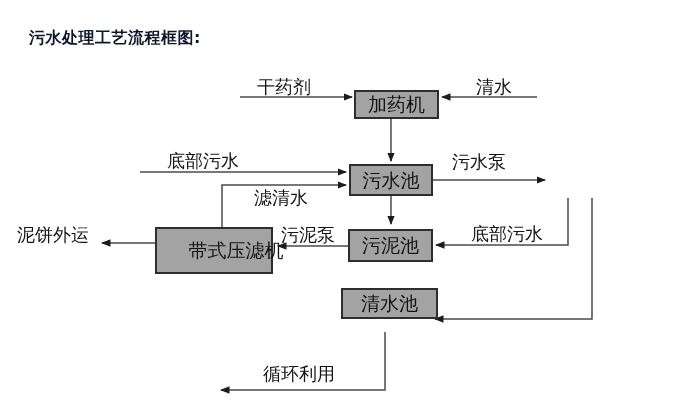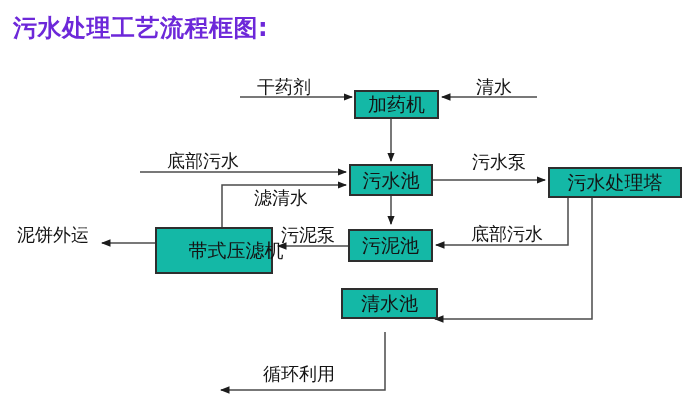--- a/index.html
+++ b/index.html
@@ -13,37 +13,37 @@
     height: 420px;
     background: #ffffff;
     overflow: hidden;
     font-family: "DejaVu Sans", "Liberation Sans", sans-serif;
     color: #141414;
   }
   .title {
     position: absolute;
     left: 13px;
     top: 12px;
-    margin: 0;
-    font-size: 24px;
+    margin: 16px;
+    font-size: 16px;
     font-weight: bold;
     letter-spacing: 0.5px;
-    color: #6d28d9;
+    color: #0f172a;
     white-space: nowrap;
   }
   .lines {
     position: absolute;
     left: 0;
     top: 0;
   }
   .node {
     position: absolute;
     box-sizing: border-box;
     border: 2px solid #2e2e2e;
-    background: #14b8a6;
+    background: #a3a3a3;
     display: flex;
     align-items: center;
     justify-content: center;
     font-size: 19px;
     line-height: 1;
     white-space: nowrap;
     color: #141414;
   }
   .edge-label {
     position: absolute;
@@ -75,28 +75,27 @@
     <path d="M391,196 V224" marker-end="url(#arr)"></path>
     <path d="M568,198 V245 H436" marker-end="url(#arr)"></path>
     <path d="M348,246 H278" marker-end="url(#arr)"></path>
     <path d="M157,243 H102" marker-end="url(#arr)"></path>
     <path d="M592,198 V319 H435" marker-end="url(#arr)"></path>
     <path d="M385,332 V390 H221" marker-end="url(#arr)"></path>
   </svg>
 
   <div class="node" style="left:354px; top:90px; width:85px; height:29px;">加药机</div>
   <div class="node" style="left:349px; top:164px; width:84px; height:32px;font-family:Liberation Serif, serif;">污水池</div>
-  <div class="node" style="left:548px; top:167px; width:134px; height:31px;">污水处理塔</div>
   <div class="node" style="left:348px; top:229px; width:85px; height:33px;text-align:right;">污泥池</div>
   <div class="node" style="left:155px; top:227px; width:118px; height:47px;padding-left:44px;">带式压滤机</div>
   <div class="node" style="left:341px; top:288px; width:97px; height:31px;">清水池</div>
 
   <div class="edge-label" style="left:257px; top:78px;">干药剂</div>
   <div class="edge-label" style="left:476px; top:78px;">清水</div>
   <div class="edge-label" style="left:167px; top:152px;">底部污水</div>
-  <div class="edge-label" style="left:472px; top:153px;">污水泵</div>
+  <div class="edge-label" style="left:452px; top:153px;">污水泵</div>
   <div class="edge-label" style="left:254px; top:189px;">滤清水</div>
   <div class="edge-label" style="left:281px; top:226px;">污泥泵</div>
   <div class="edge-label" style="left:17px; top:226px;">泥饼外运</div>
   <div class="edge-label" style="left:471px; top:225px;">底部污水</div>
   <div class="edge-label" style="left:263px; top:365px;">循环利用</div>
 
 </div>
 
 </body></html>

